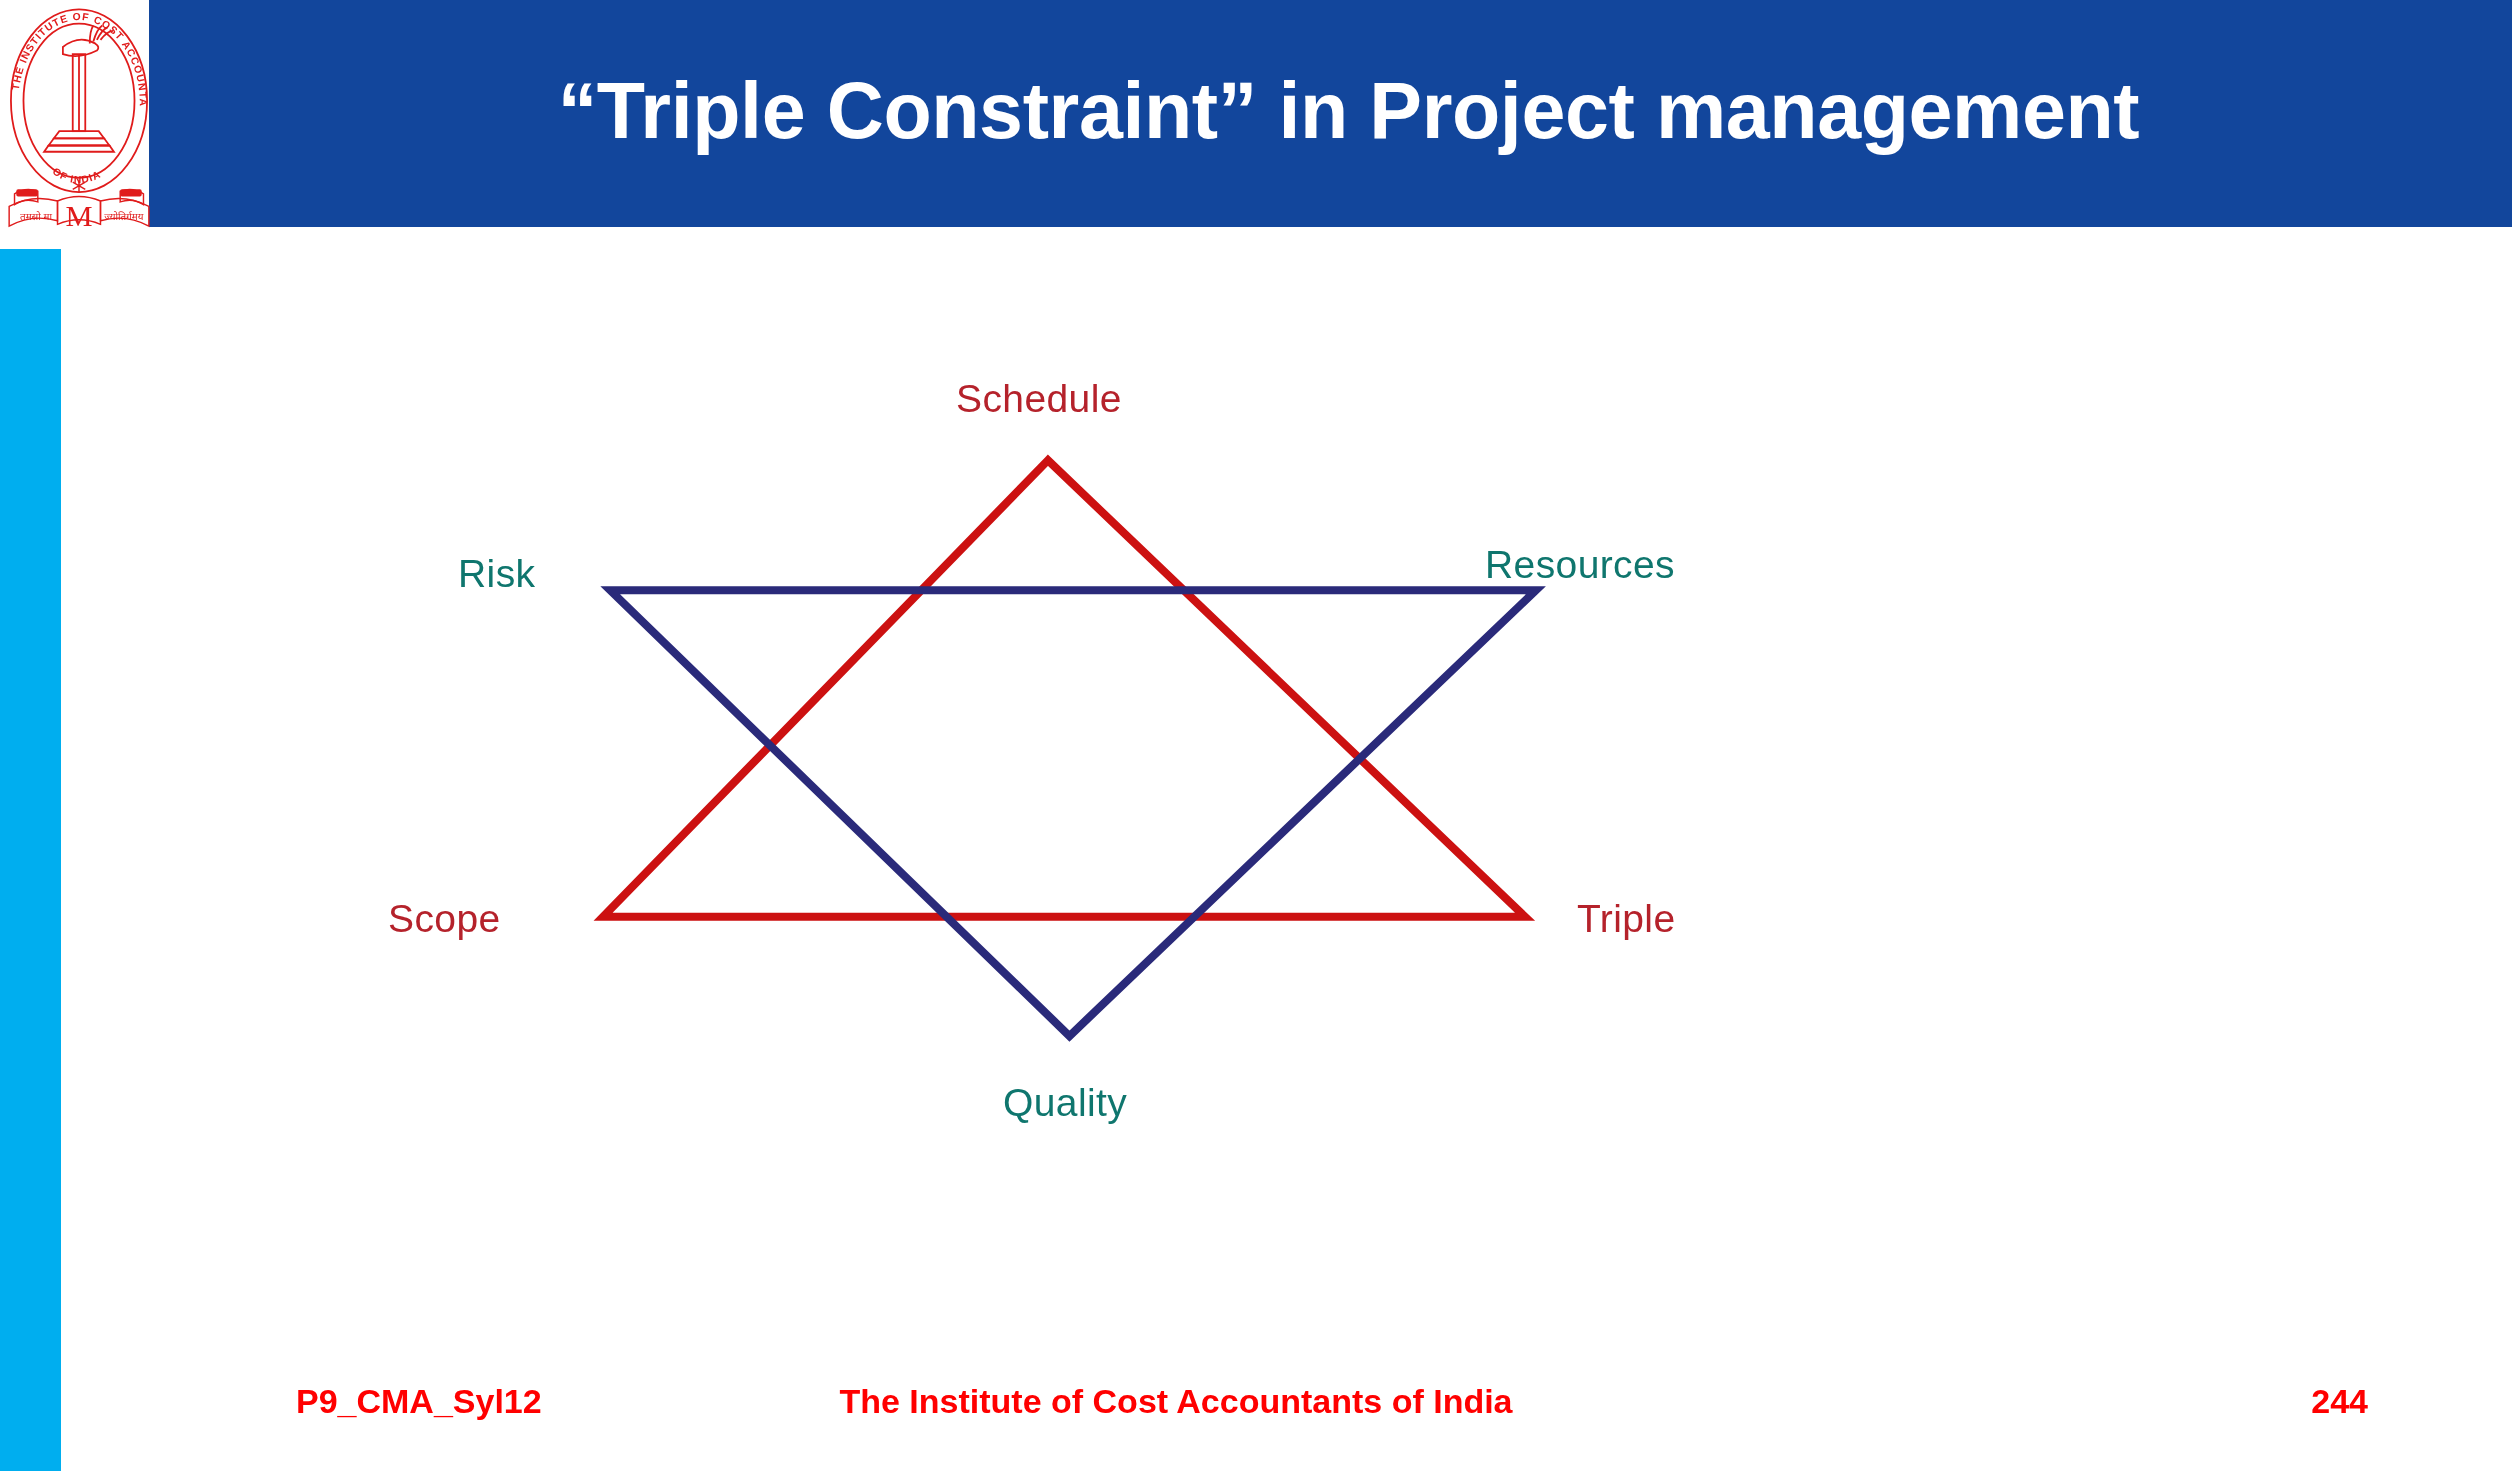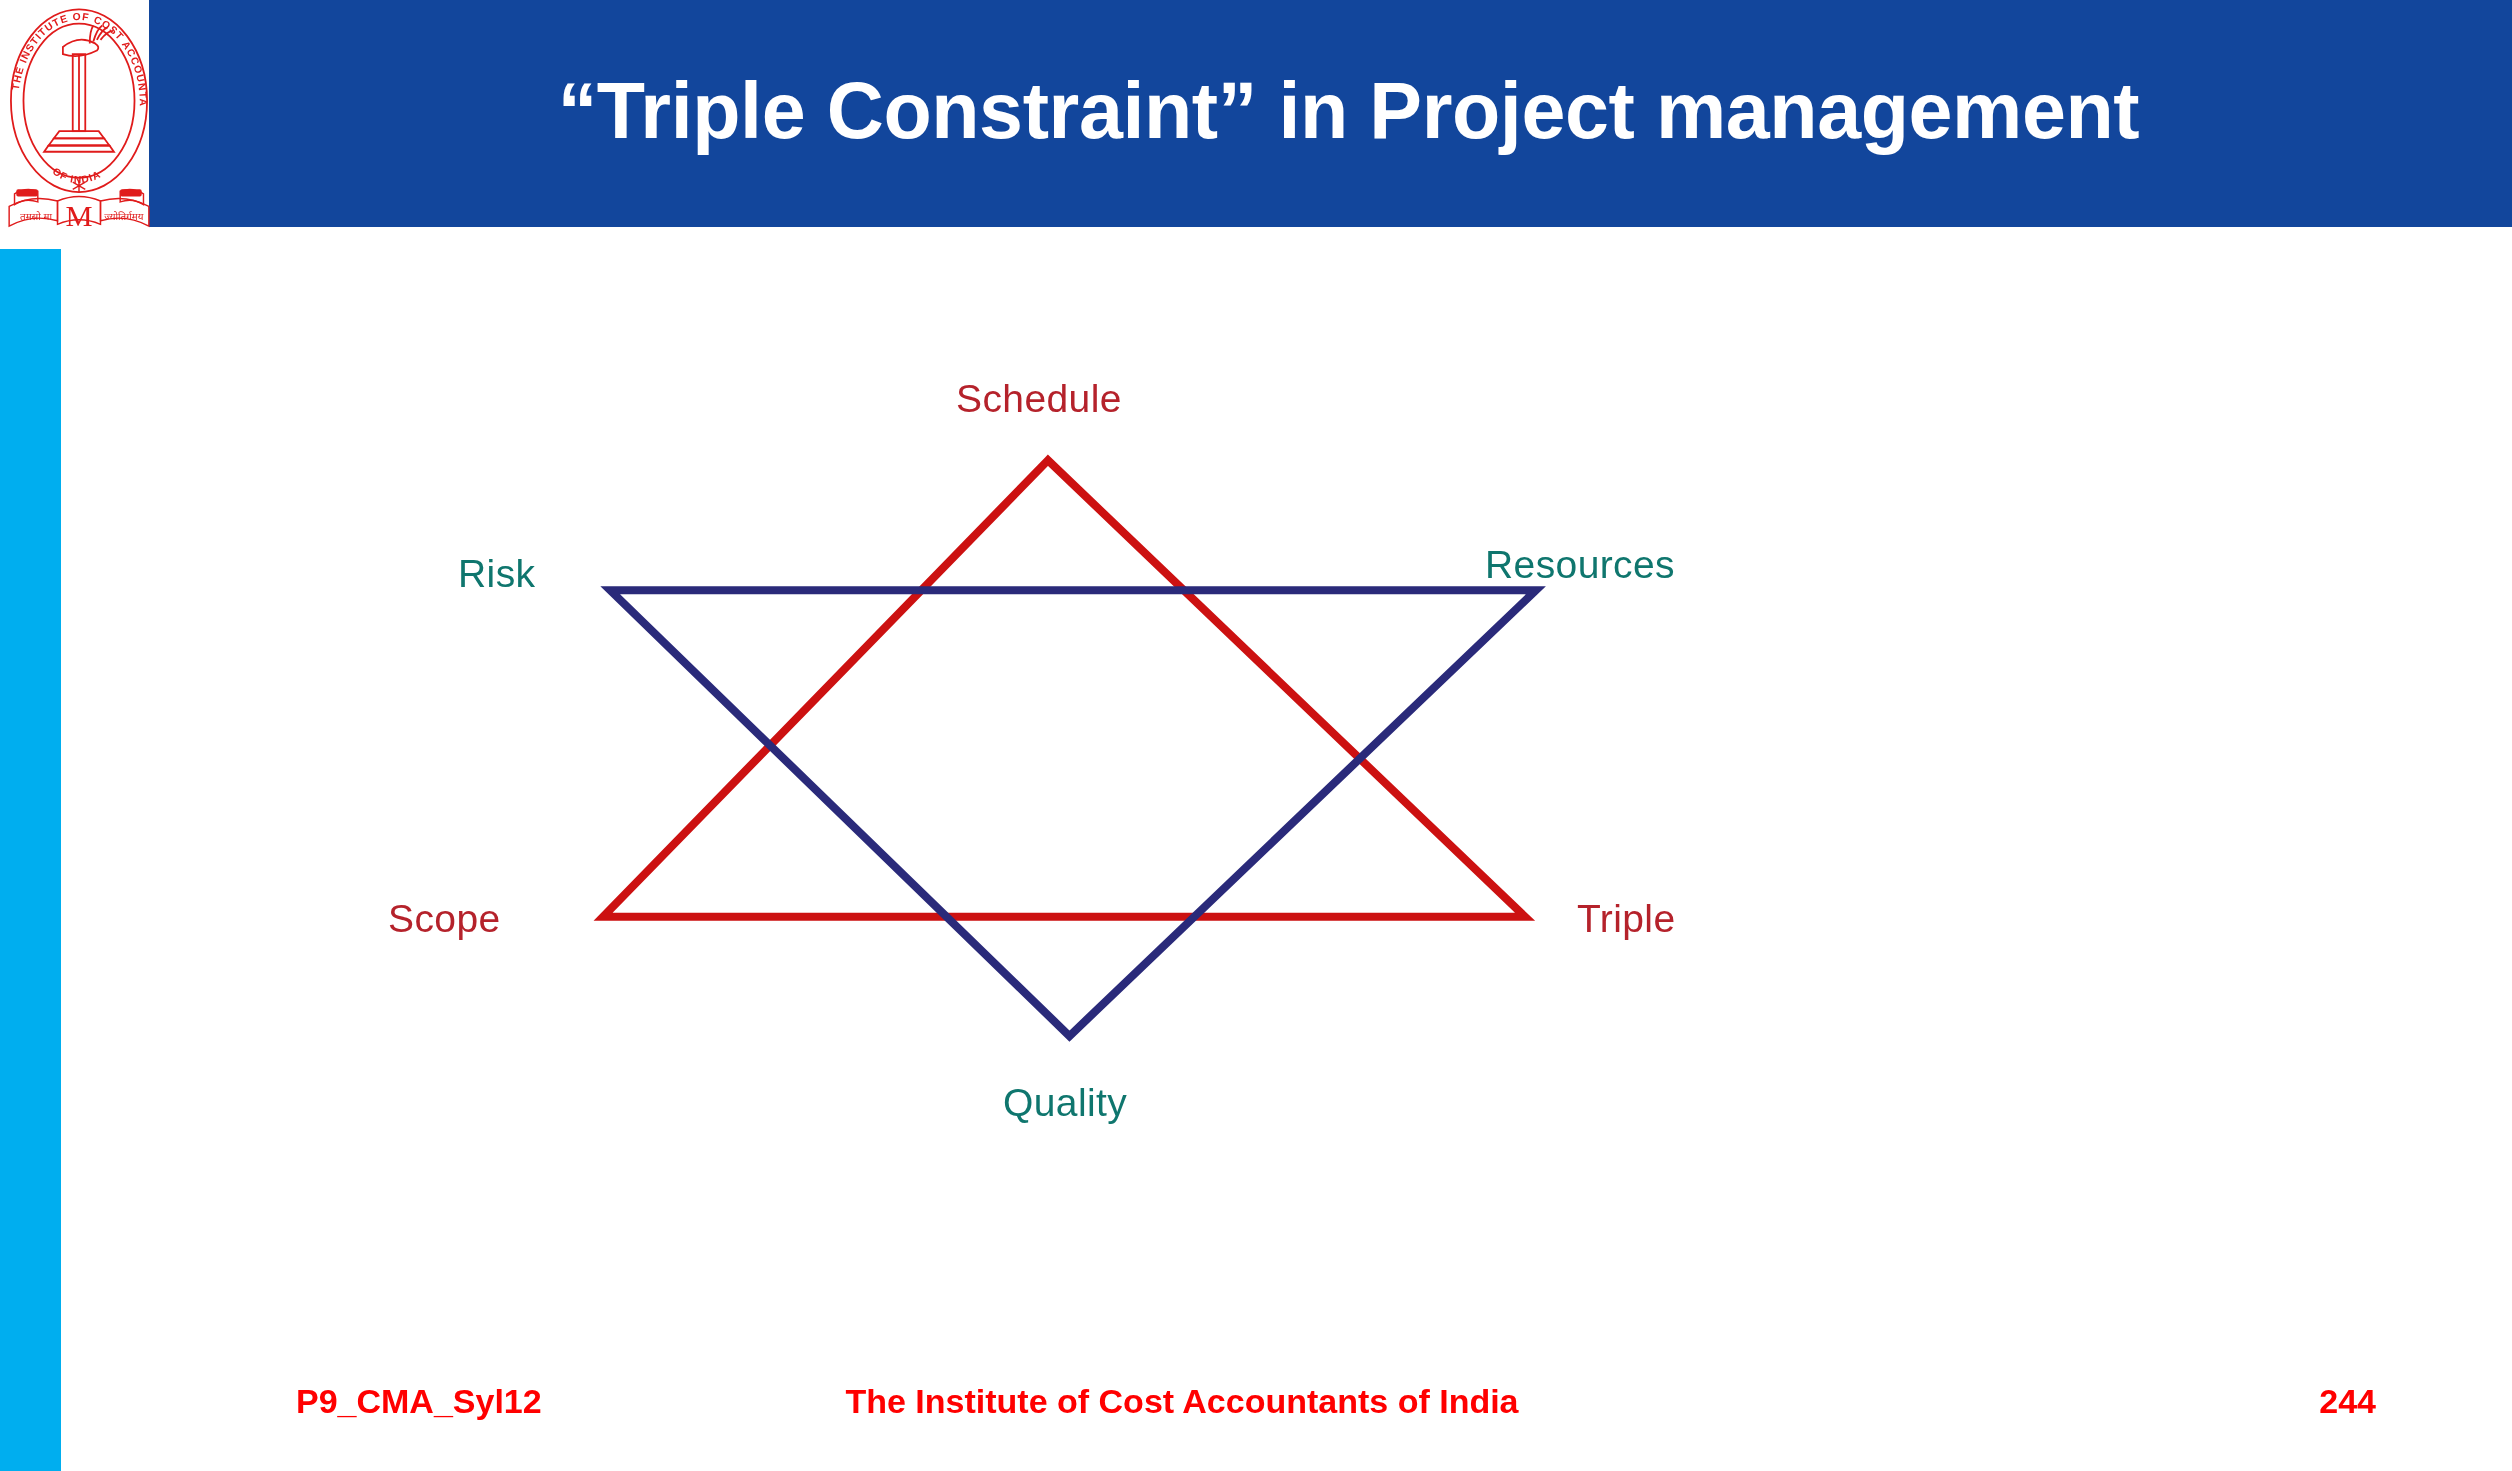--- a/index.html
+++ b/index.html
@@ -105,28 +105,28 @@
     font-size: 34px;
     font-weight: bold;
   }
   .footer-left {
     position: absolute;
     left: 296px;
     top: 18px;
   }
   .footer-center {
     position: absolute;
-    left: 10px;
+    left: 4px;
     top: 18px;
     width: 2344px;
     text-align: center;
   }
   .footer-right {
     position: absolute;
-    right: 136px;
+    right: 144px;
     top: 18px;
     margin-left: 15px;
   }
 </style>
 </head>
 <body>
 
 <div class="slide">
 
   <div class="header-bar"></div>

